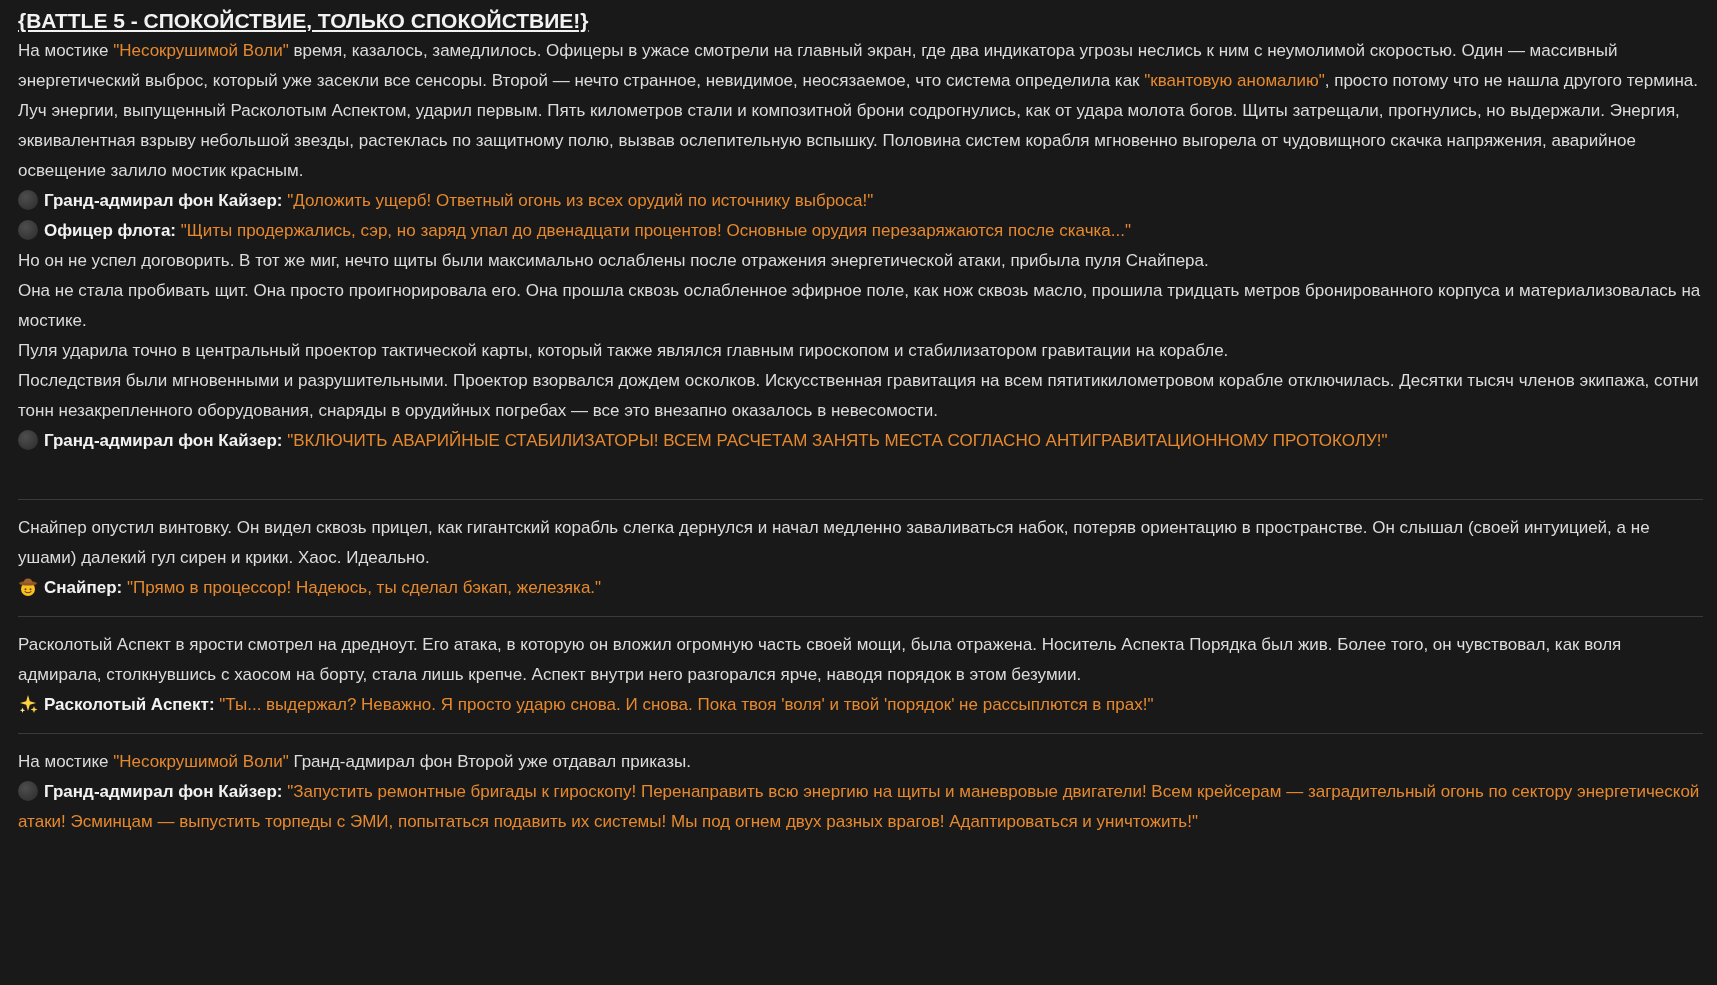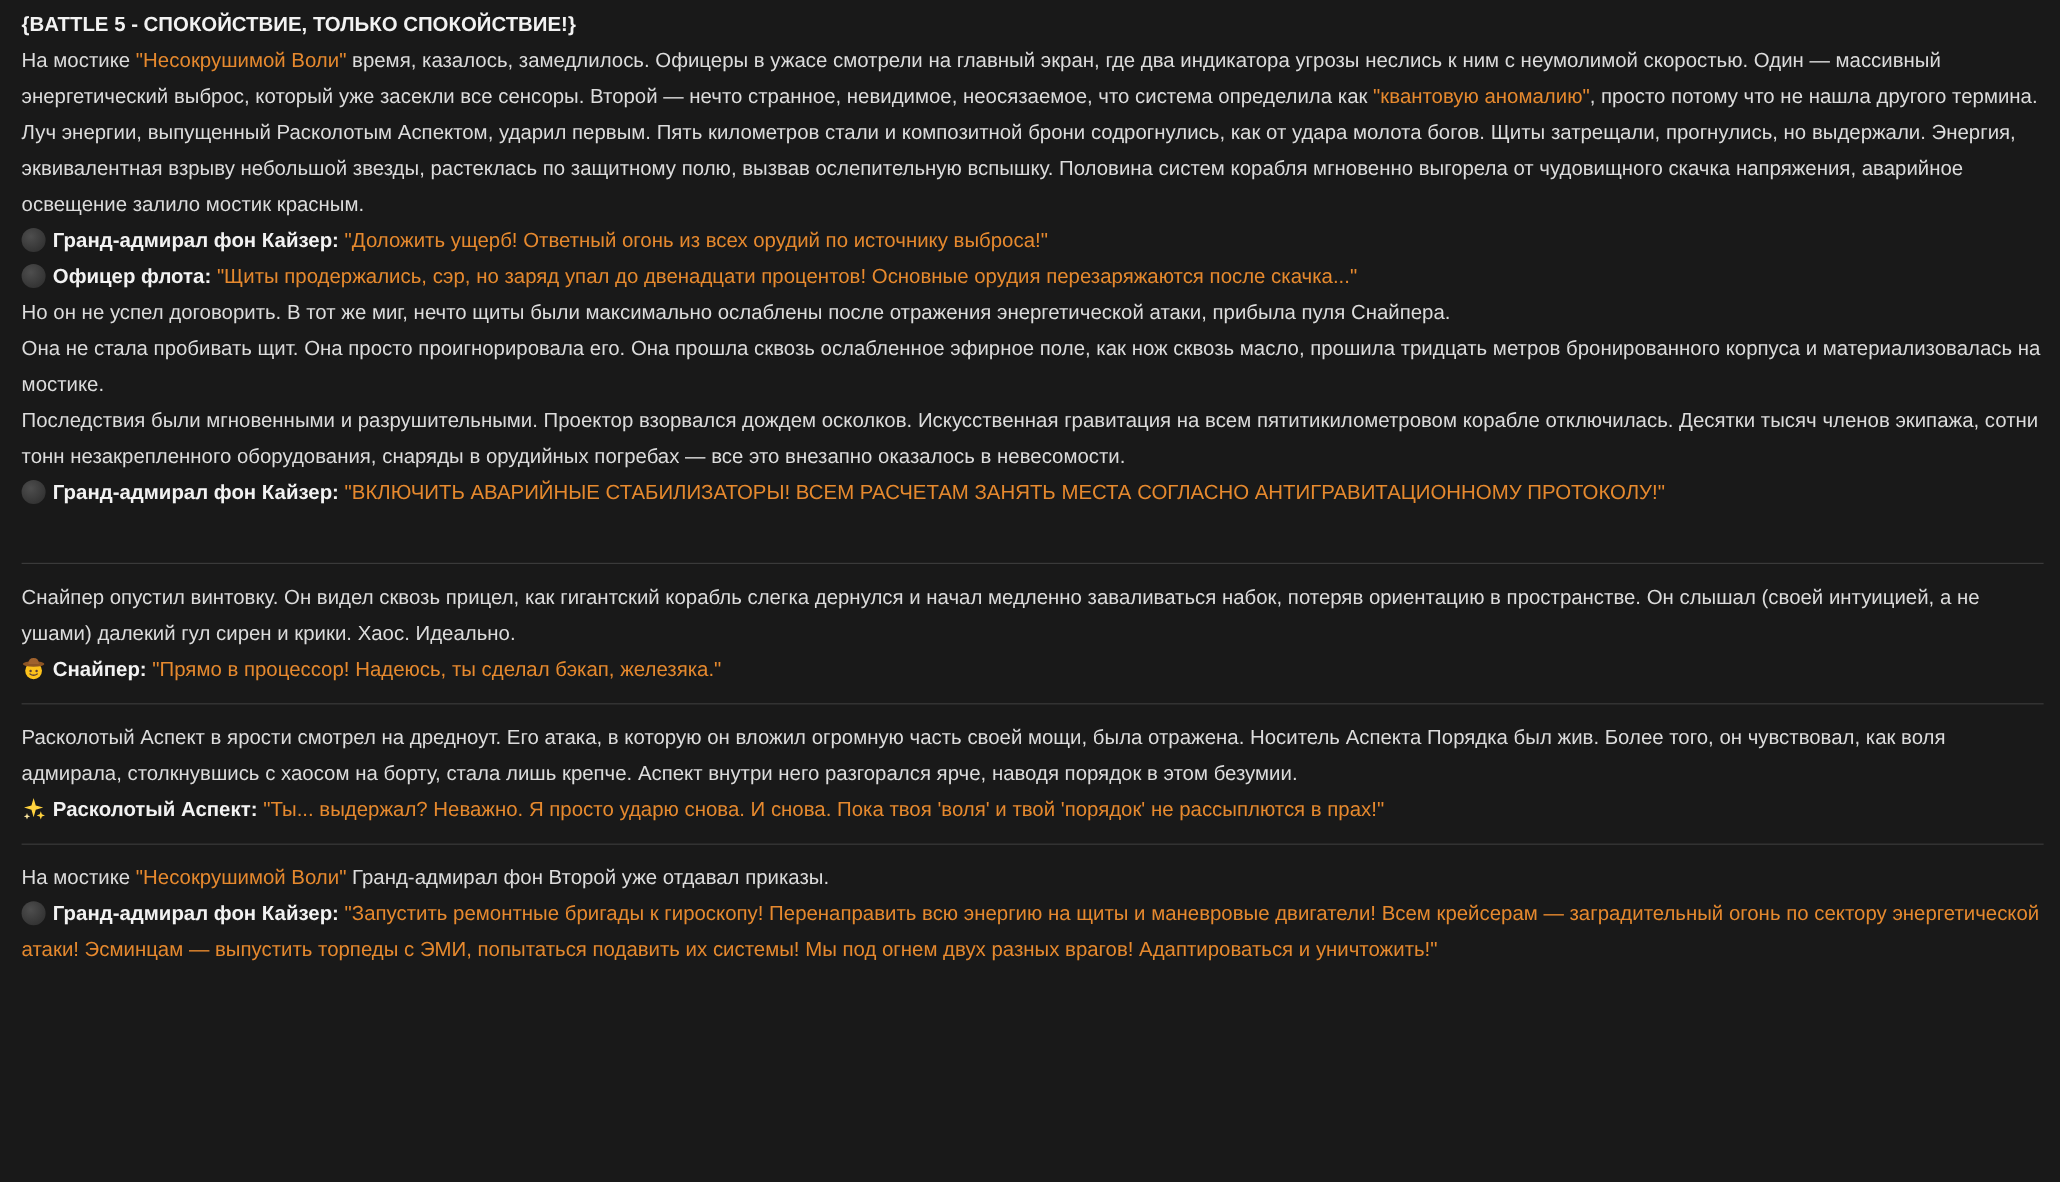--- a/index.html
+++ b/index.html
@@ -23,21 +23,22 @@
   .log {
     width: 1717px;
     max-width: 100%;
     min-height: 985px;
     padding: 6px 14px 10px 18px;
   }
   p { margin: 0; }
   .title {
     font-weight: 700;
     color: var(--bright);
-    font-size: 17px;
+    font-size: 21px;
+    text-decoration: underline;
   }
   .subtitle {
     font-style: italic;
     color: var(--muted);
   }
   .accent { color: var(--accent); }
   .dialogue b {
     color: var(--bright);
     font-weight: 700;
   }
@@ -66,20 +67,21 @@
 
 <main class="log">
   <div id="blocks">
       <p class="title">{BATTLE 5 - СПОКОЙСТВИЕ, ТОЛЬКО СПОКОЙСТВИЕ!}</p>
       <p><span>На мостике </span><span class="accent">"Несокрушимой Воли"</span><span> время, казалось, замедлилось. Офицеры в ужасе смотрели на главный экран, где два индикатора угрозы неслись к ним с неумолимой скоростью. Один — массивный энергетический выброс, который уже засекли все сенсоры. Второй — нечто странное, невидимое, неосязаемое, что система определила как </span><span class="accent">"квантовую аномалию"</span><span>, просто потому что не нашла другого термина.</span></p>
       <p><span>Луч энергии, выпущенный Расколотым Аспектом, ударил первым. Пять километров стали и композитной брони содрогнулись, как от удара молота богов. Щиты затрещали, прогнулись, но выдержали. Энергия, эквивалентная взрыву небольшой звезды, растеклась по защитному полю, вызвав ослепительную вспышку. Половина систем корабля мгновенно выгорела от чудовищного скачка напряжения, аварийное освещение залило мостик красным.</span></p>
       <p class="dialogue"><span class="icon moon"></span><b>Гранд-адмирал фон Кайзер:</b> <span class="quote">"Доложить ущерб! Ответный огонь из всех орудий по источнику выброса!"</span></p>
       <p class="dialogue"><span class="icon moon"></span><b>Офицер флота:</b> <span class="quote">"Щиты продержались, сэр, но заряд упал до двенадцати процентов! Основные орудия перезаряжаются после скачка..."</span></p>
       <p><span>Но он не успел договорить. В тот же миг, нечто щиты были максимально ослаблены после отражения энергетической атаки, прибыла пуля Снайпера.</span></p>
       <p><span>Она не стала пробивать щит. Она просто проигнорировала его. Она прошла сквозь ослабленное эфирное поле, как нож сквозь масло, прошила тридцать метров бронированного корпуса и материализовалась на мостике.</span></p>
+      <p><span>Пуля ударила точно в центральный проектор тактической карты, который также являлся главным гироскопом и стабилизатором гравитации на корабле.</span></p>
       <p><span>Последствия были мгновенными и разрушительными. Проектор взорвался дождем осколков. Искусственная гравитация на всем пятитикилометровом корабле отключилась. Десятки тысяч членов экипажа, сотни тонн незакрепленного оборудования, снаряды в орудийных погребах — все это внезапно оказалось в невесомости.</span></p>
       <p class="dialogue"><span class="icon moon"></span><b>Гранд-адмирал фон Кайзер:</b> <span class="quote">"ВКЛЮЧИТЬ АВАРИЙНЫЕ СТАБИЛИЗАТОРЫ! ВСЕМ РАСЧЕТАМ ЗАНЯТЬ МЕСТА СОГЛАСНО АНТИГРАВИТАЦИОННОМУ ПРОТОКОЛУ!"</span></p>
       <div class="spacer"></div>
       <hr>
       <p><span>Снайпер опустил винтовку. Он видел сквозь прицел, как гигантский корабль слегка дернулся и начал медленно заваливаться набок, потеряв ориентацию в пространстве. Он слышал (своей интуицией, а не ушами) далекий гул сирен и крики. Хаос. Идеально.</span></p>
       <p class="dialogue"><span class="icon"><svg viewBox="0 0 20 20">
             <circle cx="10" cy="12" r="7" fill="#fcc21b"></circle>
             <circle cx="7.5" cy="12.2" r="1" fill="#5d4037"></circle>
             <circle cx="12.5" cy="12.2" r="1" fill="#5d4037"></circle>
             <path d="M7 14.6 Q10 16.8 13 14.6" stroke="#5d4037" stroke-width="1.1" fill="none" stroke-linecap="round"></path>

